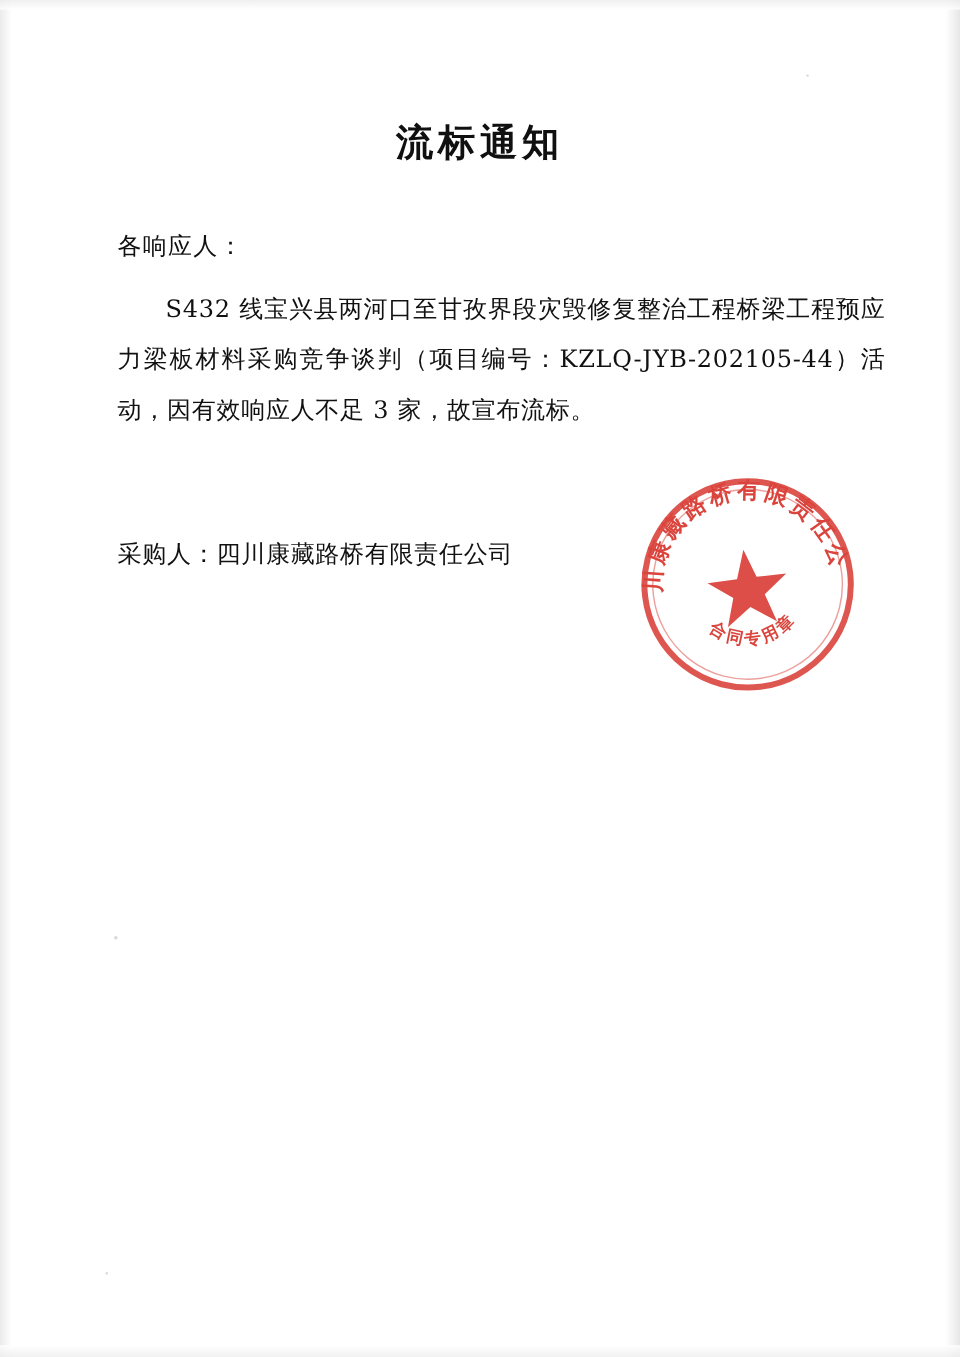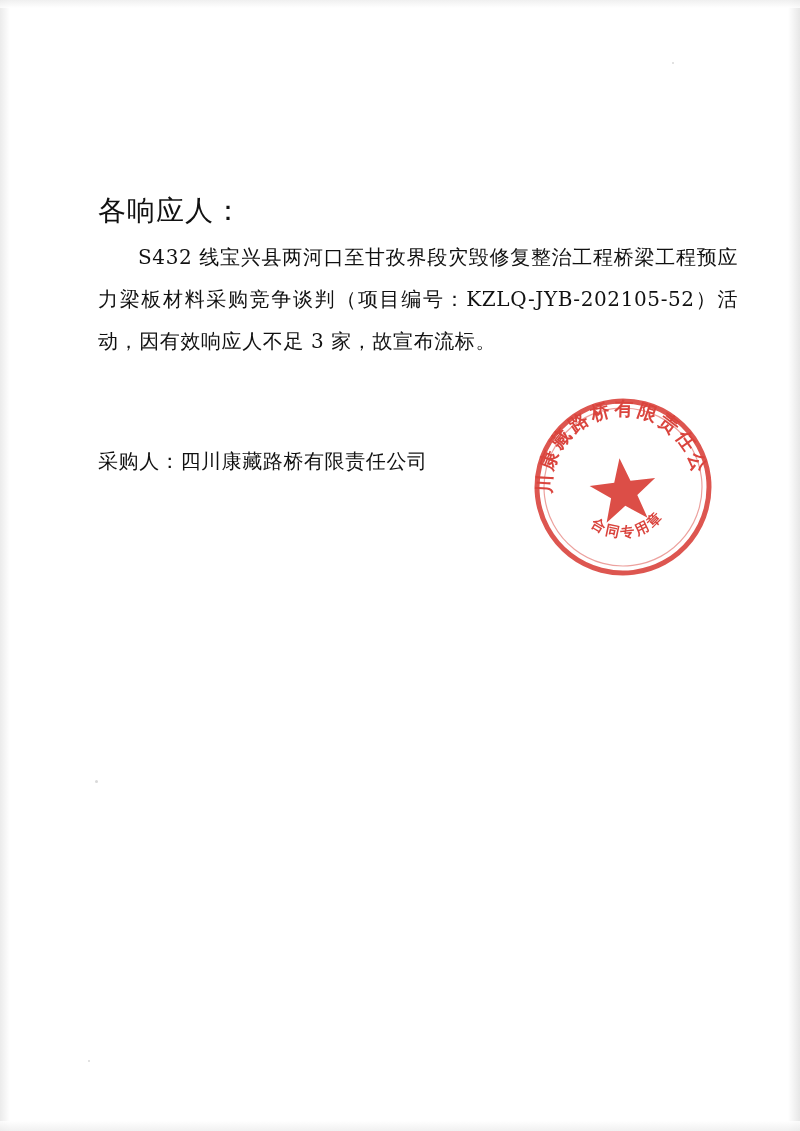--- a/index.html
+++ b/index.html
@@ -65,21 +65,21 @@
     font-weight: bold;
     font-size: 31px;
     letter-spacing: 4px;
     color: #101010;
   }
 
   .salutation {
     position: absolute;
     top: 192px;
     left: 98px;
-    font-size: 28px;
+    font-size: 20px;
     color: #111;
     letter-spacing: 1px;
   }
 
   .body-text {
     position: absolute;
     top: 236px;
     left: 98px;
     width: 640px;
     font-size: 20px;
@@ -138,24 +138,25 @@
 
   <div class="scan-edge-left"></div>
   <div class="scan-edge-right"></div>
   <div class="scan-edge-top"></div>
   <div class="scan-edge-bottom"></div>
 
   <div class="speck" style="left:95px;top:780px;width:3px;height:3px;"></div>
   <div class="speck" style="left:88px;top:1060px;width:2px;height:2px;"></div>
   <div class="speck" style="left:672px;top:62px;width:2px;height:2px;"></div>
 
+  <div class="doc-title">流标通知</div>
 
   <div class="salutation">各响应人：</div>
 
-  <div class="body-text">S432 线宝兴县两河口至甘孜界段灾毁修复整治工程桥梁工程预应力梁板材料采购竞争谈判（项目编号：KZLQ-JYB-202105-52）活动，因有效响应人不足 3 家，故宣布流标。</div>
+  <div class="body-text">S432 线宝兴县两河口至甘孜界段灾毁修复整治工程桥梁工程预应力梁板材料采购竞争谈判（项目编号：KZLQ-JYB-202105-44）活动，因有效响应人不足 3 家，故宣布流标。</div>
 
   <div class="signer">采购人：四川康藏路桥有限责任公司</div>
 
 
   <div class="seal">
     <svg width="190" height="190" viewBox="0 0 190 190" aria-hidden="true">
       <defs>
         <path id="sealArcTop" d="M 23,95 A 72,72 0 0 1 167,95"></path>
         <path id="sealArcBottom" d="M 45,95 A 50,50 0 0 0 145,95"></path>
       </defs>

